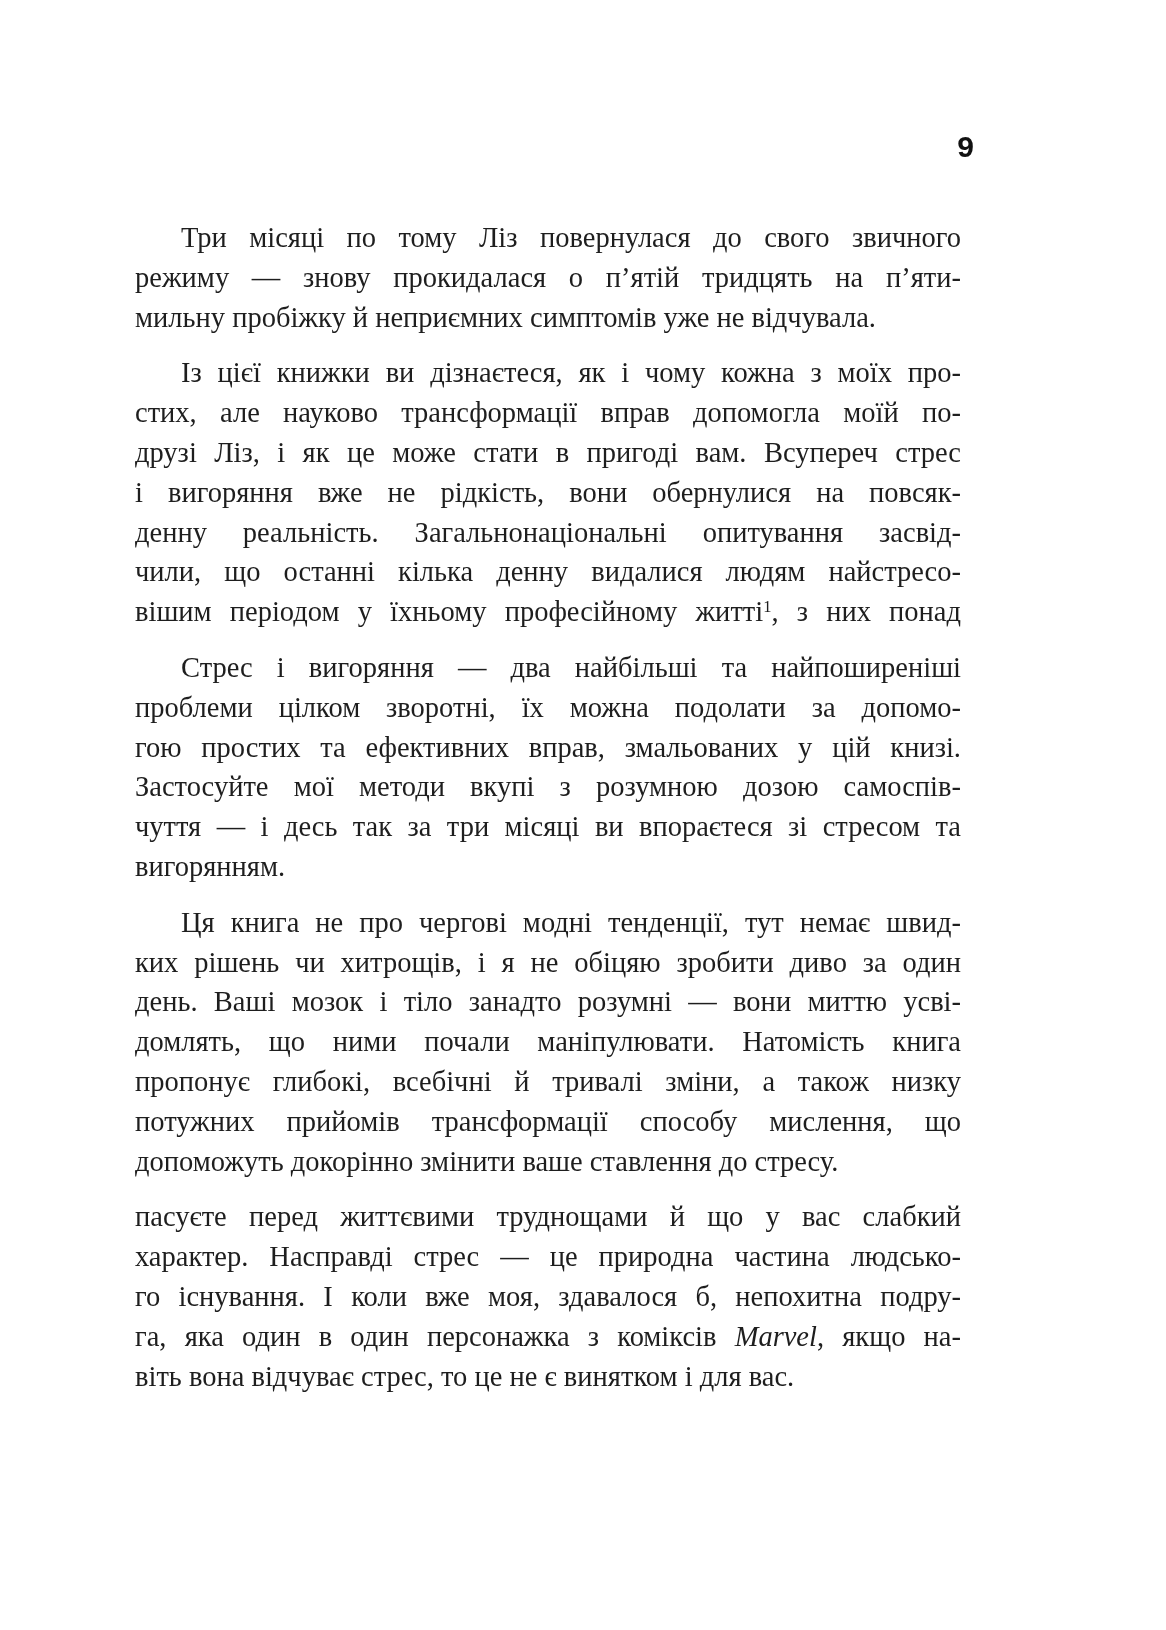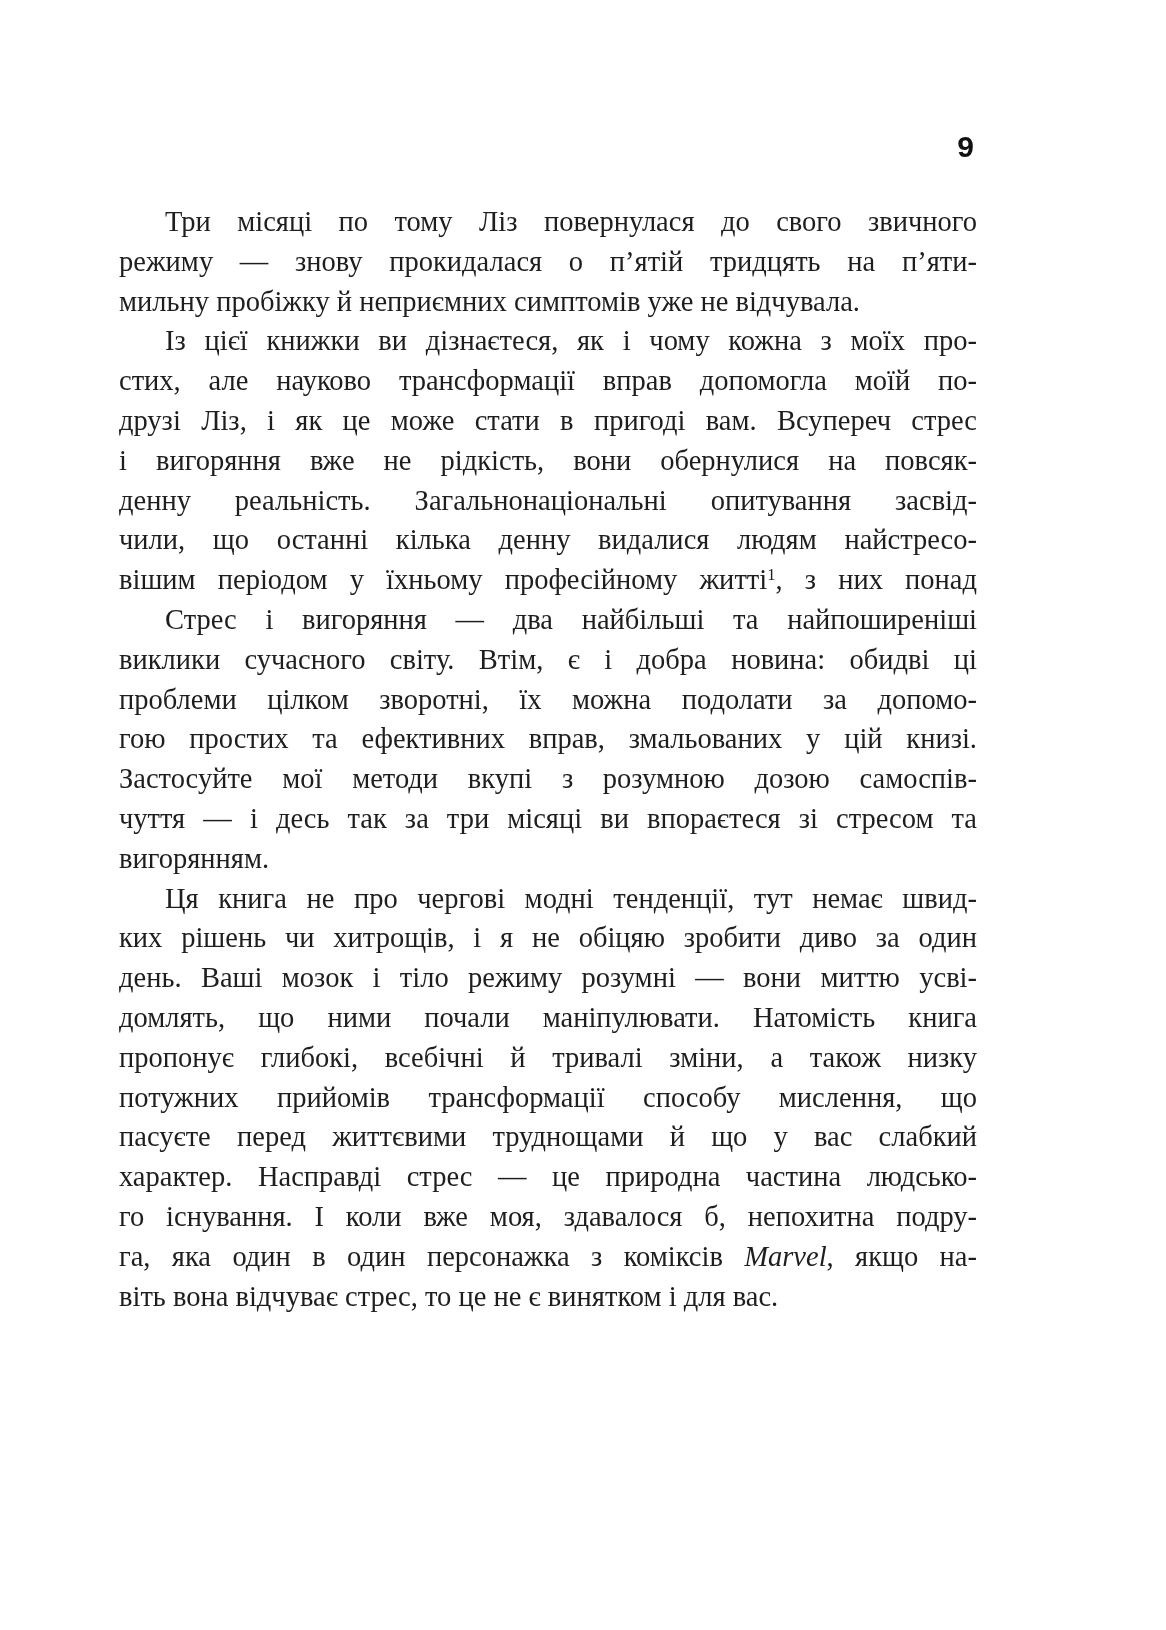--- a/index.html
+++ b/index.html
@@ -33,21 +33,21 @@
   .text-block {
     position: absolute;
     left: 119px;
     top: 202px;
     width: 858px;
     font-size: 28.5px;
     line-height: 39.8px;
     hyphens: none;
     word-break: normal;
   }
-  .paragraph { margin: 0; padding: 0; }
+  .paragraph { margin: 16px; padding: 0; }
   .line {
     text-align: justify;
     text-align-last: justify;
   }
   .line.indent { text-indent: 46px; }
   .line.last { text-align-last: left; }
   .line sup {
     font-size: 0.58em;
     line-height: 0;
     vertical-align: baseline;
@@ -71,34 +71,34 @@
         <div class="line indent"><span>Із цієї книжки ви дізнаєтеся, як і чому кожна з моїх про-</span></div>
         <div class="line"><span>стих, але науково трансформації вправ допомогла моїй по-</span></div>
         <div class="line"><span>друзі Ліз, і як це може стати в пригоді вам. Всупереч стрес</span></div>
         <div class="line"><span>і вигоряння вже не рідкість, вони обернулися на повсяк-</span></div>
         <div class="line"><span>денну реальність. Загальнонаціональні опитування засвід-</span></div>
         <div class="line"><span>чили, що останні кілька денну видалися людям найстресо-</span></div>
         <div class="line"><span>вішим періодом у їхньому професійному житті</span><sup>1</sup><span>, з них понад</span></div>
       </div>
       <div class="paragraph">
         <div class="line indent"><span>Стрес і вигоряння — два найбільші та найпоширеніші</span></div>
-        <div class="line"><span>виклики сучасного світу. Втім, є і добра новина: обидві ці</span></div>
         <div class="line"><span>проблеми цілком зворотні, їх можна подолати за допомо-</span></div>
         <div class="line"><span>гою простих та ефективних вправ, змальованих у цій книзі.</span></div>
         <div class="line"><span>Застосуйте мої методи вкупі з розумною дозою самоспів-</span></div>
         <div class="line"><span>чуття — і десь так за три місяці ви впораєтеся зі стресом та</span></div>
         <div class="line last"><span>вигорянням.</span></div>
       </div>
       <div class="paragraph">
         <div class="line indent"><span>Ця книга не про чергові модні тенденції, тут немає швид-</span></div>
         <div class="line"><span>ких рішень чи хитрощів, і я не обіцяю зробити диво за один</span></div>
-        <div class="line"><span>день. Ваші мозок і тіло режиму розумні — вони миттю усві-</span></div>
+        <div class="line"><span>день. Ваші мозок і тіло занадто розумні — вони миттю усві-</span></div>
         <div class="line"><span>домлять, що ними почали маніпулювати. Натомість книга</span></div>
         <div class="line"><span>пропонує глибокі, всебічні й тривалі зміни, а також низку</span></div>
         <div class="line"><span>потужних прийомів трансформації способу мислення, що</span></div>
+        <div class="line last"><span>допоможуть докорінно змінити ваше ставлення до стресу.</span></div>
       </div>
       <div class="paragraph">
         <div class="line"><span>пасуєте перед життєвими труднощами й що у вас слабкий</span></div>
         <div class="line"><span>характер. Насправді стрес — це природна частина людсько-</span></div>
         <div class="line"><span>го існування. І коли вже моя, здавалося б, непохитна подру-</span></div>
         <div class="line"><span>га, яка один в один персонажка з коміксів </span><em>Marvel</em><span>, якщо на-</span></div>
         <div class="line last"><span>віть вона відчуває стрес, то це не є винятком і для вас.</span></div>
       </div>
     </div>
 </div>

